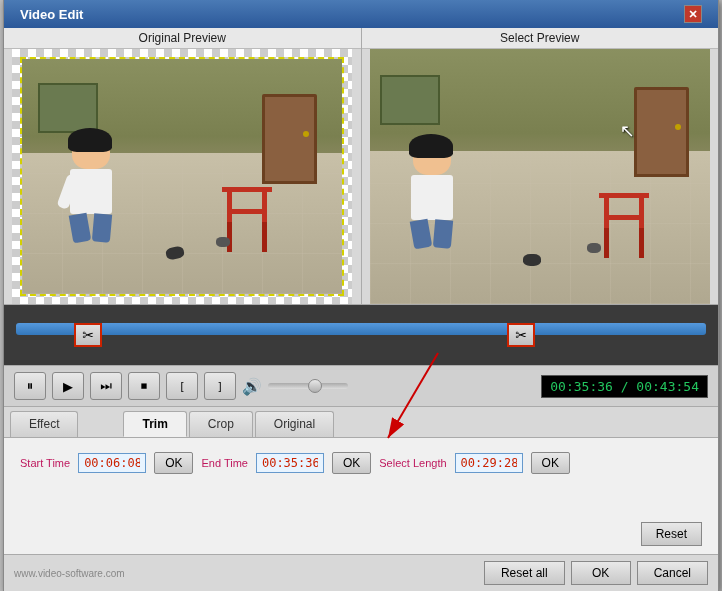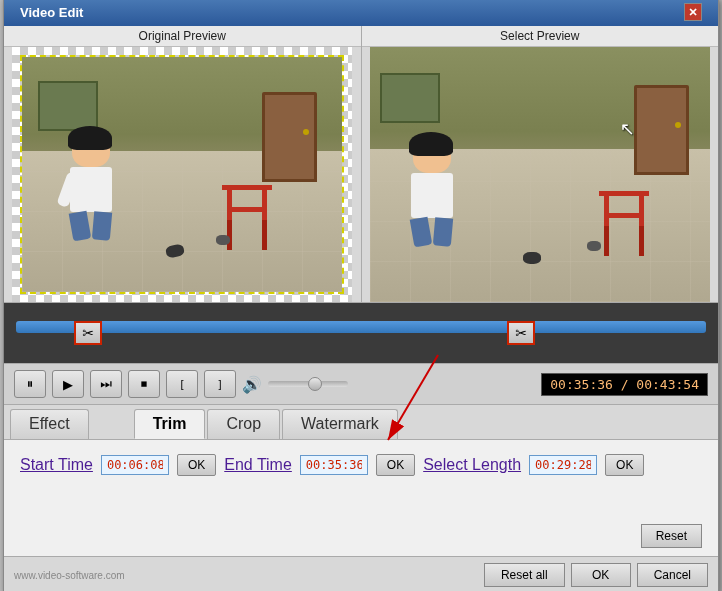--- a/index.html
+++ b/index.html
@@ -180,41 +180,41 @@
       top: -4px;
       left: 50%;
       width: 14px; height: 14px;
       background: linear-gradient(to bottom, #e8e8e8, #b0b0b0);
       border: 1px solid #888;
       border-radius: 50%;
     }
     .time-display {
       margin-left: auto;
       background: #000;
-      color: #fdba74;
+      color: #22c55e;
       font-family: monospace;
       font-size: 13px;
       padding: 3px 8px;
       border: 1px solid #555;
     }
     
     .tabs-area {
       display: flex;
       background: #d8d8d8;
       border-bottom: 1px solid #aaa;
       padding: 4px 6px 0;
       gap: 2px;
     }
     .tab {
       padding: 5px 18px;
       background: linear-gradient(to bottom, #e8e8e8, #d0d0d0);
       border: 1px solid #aaa;
       border-bottom: none;
       cursor: pointer;
-      font-size: 16px;
+      font-size: 12px;
       color: #333;
       border-radius: 3px 3px 0 0;
     }
     .tab.active {
       background: #f0f0f0;
       border-bottom: 1px solid #f0f0f0;
       color: #000;
       font-weight: bold;
       margin-left: 43px;
     }
@@ -224,23 +224,22 @@
       padding: 14px 16px;
       min-height: 80px;
     }
     .trim-row {
       display: flex;
       align-items: center;
       gap: 8px;
       flex-wrap: wrap;
     }
     .trim-label {
-      font-size: 16px;
-      color: #4c1d95;
-      text-decoration: underline;
+      font-size: 11px;
+      color: #be185d;
     }
     .trim-input {
       background: #e8f4ff;
       border: 1px solid #6699cc;
       color: #cc2200;
       font-family: monospace;
       font-size: 12px;
       padding: 2px 5px;
       width: 68px;
     }
@@ -433,21 +432,21 @@
     <div class="volume-slider-track">
       <div class="volume-slider-thumb"></div>
     </div>
     <div class="time-display">00:35:36 / 00:43:54</div>
   </div>
 
   <div class="tabs-area">
     <div class="tab">Effect</div>
     <div class="tab active">Trim</div>
     <div class="tab">Crop</div>
-    <div class="tab">Watermark</div>
+    <div class="tab">Original</div>
   </div>
 
   <div class="tab-content" style="position:relative;">
 
     <svg style="position:absolute;right:200px;top:-95px;pointer-events:none;z-index:10;" width="160" height="110">
       <defs>
         <marker id="arrowhead" markerWidth="10" markerHeight="7" refX="10" refY="3.5" orient="auto">
           <polygon points="0 0, 10 3.5, 0 7" fill="#cc0000"></polygon>
         </marker>
       </defs>

